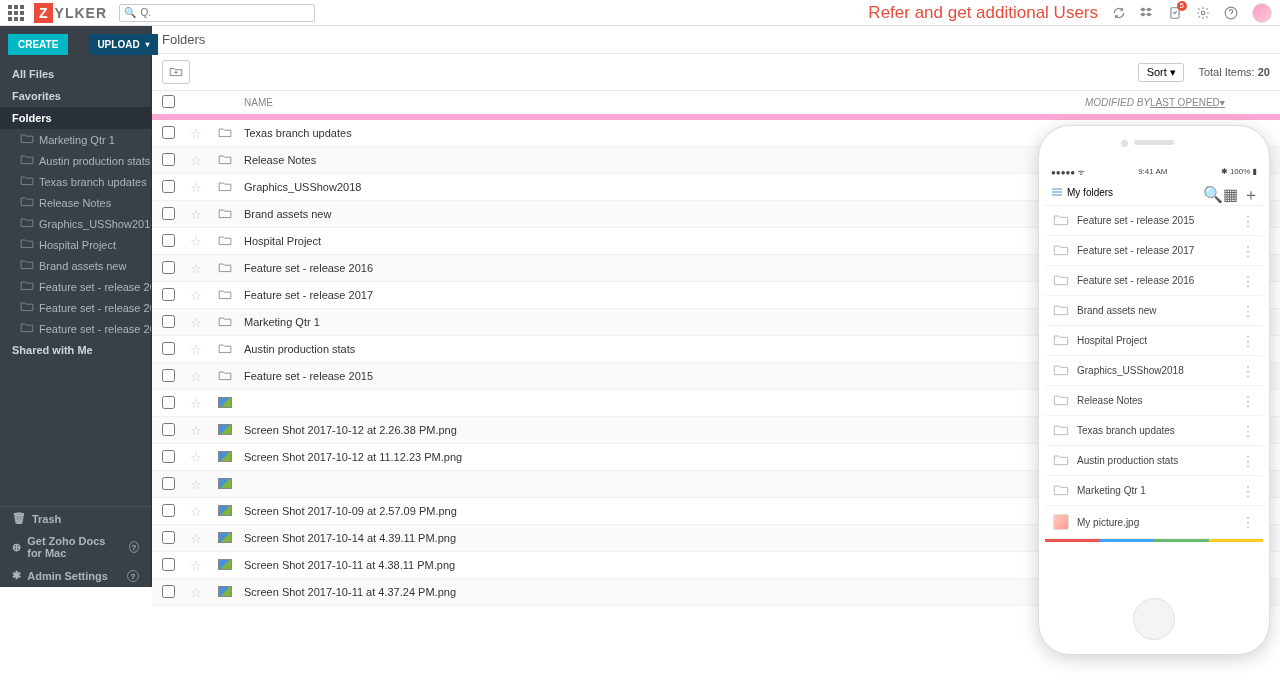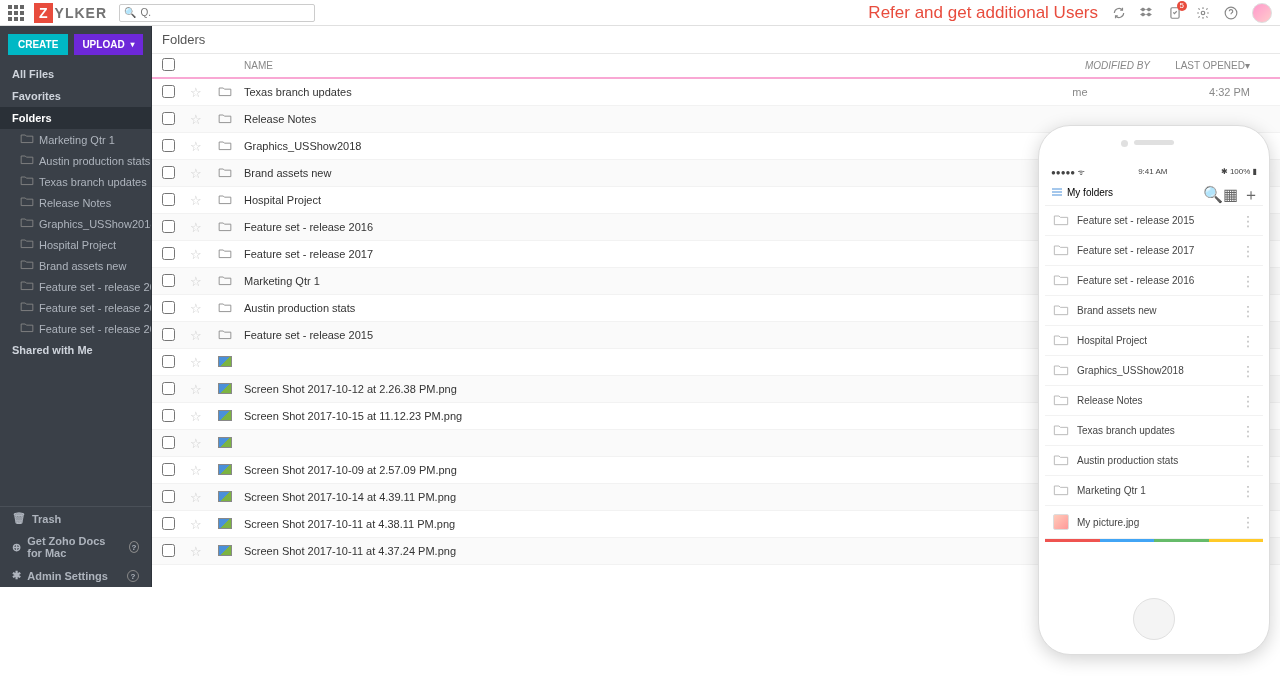--- a/index.html
+++ b/index.html
@@ -15,48 +15,48 @@
 .search-box input { border:none; outline:none; width:100%; font-size:10px; padding-left:4px; }
 .top-right { margin-left: auto; display: flex; align-items: center; gap: 14px; }
 .refer-link { color: #e84c3d; font-size: 17px; cursor: pointer; }
 .top-icon { width: 14px; height: 14px; color: #888; cursor: pointer; position: relative; }
 .top-icon svg { width:100%; height:100%; }
 .badge { position:absolute; top:-5px; right:-5px; background:#e84c3d; color:#fff; font-size:8px; border-radius:6px; padding:0 3px; line-height:10px; }
 .avatar { width: 20px; height: 20px; border-radius: 50%; background: linear-gradient(135deg, #f9c, #fcc); border:1px solid #ddd; }
 
 .main { display: flex; height: 561px; }
 .sidebar { width: 152px; background: #3a4048; color: #cfd4dc; font-size: 11px; border-right: 1px solid #2e333a; position: relative; }
-.sidebar-actions { padding: 8px; display: flex; gap: 6px; }
+.sidebar-actions { padding: 8px; display: flex; gap: 21px; }
 .btn-create { background: #00b8c5; color: #fff; font-size: 10px; font-weight: bold; padding: 5px 10px; border: none; cursor: pointer; }
-.btn-upload { background: #6d28d9; color: #fff; font-size: 10px; font-weight: bold; padding: 5px 8px; border: none; cursor: pointer; display:flex; align-items:center; }
+.btn-upload { background: #0c4a6e; color: #fff; font-size: 10px; font-weight: bold; padding: 5px 8px; border: none; cursor: pointer; display:flex; align-items:center; }
 .dd-arrow { margin-left: 6px; font-size:8px; }
 .side-item { padding: 5px 12px; cursor: pointer; color:#cfd4dc;font-weight:bold; }
 .side-item.active { background: #2a3037; font-weight: bold; color:#fff; }
 .sub-item { padding: 4px 12px 4px 20px; cursor: pointer; display: flex; align-items: center; gap: 5px; color:#aeb4bd; font-size:11px; white-space:nowrap; overflow:hidden; }
 .sidebar-bottom { position: absolute; bottom: 0; left: 0; right: 0; border-top:1px solid #4a5058; }
 .sidebar-bottom .side-item { display:flex; align-items:center; gap:6px; padding:5px 12px; font-size:11px; color:#aeb4bd; }
 .info-icon { margin-left:auto; width:12px; height:12px; border:1px solid #888; border-radius:50%; font-size:8px; text-align:center; line-height:12px; }
 
 .content { flex: 1; background: #fff; }
 .content-header { display: flex; align-items: center; padding: 6px 10px; border-bottom: 1px solid #e8e8e8; }
 .content-title { font-size: 13px; color: #555; }
 .toolbar { display: flex; align-items: center; padding: 6px 10px; border-bottom: 1px solid #e8e8e8; }
 .new-folder-btn { border:1px solid #ccc; border-radius:2px; padding:2px 6px; cursor:pointer; color:#666; }
 .new-folder-btn svg { width:14px; height:11px; }
 .sort-btn { margin-left: auto; border:1px solid #ccc; padding:2px 8px; font-size:11px; border-radius:2px; cursor:pointer; }
 .total-items { font-size:11px; color:#555; margin-left:14px; }
 .total-items b { font-weight:bold; }
 
-.table-head { display: flex; align-items: center; padding: 4px 10px; font-size: 10px; color: #888; border-bottom: 2px solid #f9a8d4; }
+.table-head { display: flex; align-items: center; padding: 4px 10px; font-size: 10px; color: #888; border-bottom: 6px solid #f9a8d4; }
 .th-check { width: 28px; }
 .th-star { width: 28px; }
 .th-icon { width: 26px; }
 .th-name { flex: 1; text-align: left; }
 .th-mod { width: 140px; text-align: right; font-style: italic; }
-.th-open { width: 120px; text-align: right; padding-right: 20px; }
+.th-open { width: 120px; padding-right: 20px; text-decoration: underline; }
 
 .row { display: flex; align-items: center; padding: 5px 10px; font-size: 11px; color: #333; border-bottom: 1px solid #f2f2f2; height:27px; }
 .row:nth-child(even){ background:#fafafa; }
 .r-check { width:28px; }
 .r-check input { cursor:pointer; }
 .r-star { width:28px; color:#ccc; font-size:13px; cursor:pointer; }
 .r-icon { width:26px; }
 .folder-icon { width:14px; height:11px; }
 .img-icon { width:14px; height:11px; background:linear-gradient(135deg,#4a90d9 50%,#7cb342 50%); border:1px solid #888; display:inline-block; }
 .r-name { flex:1; cursor:pointer; }
@@ -221,20 +221,28 @@
           <span>Admin Settings</span>
           <span class="info-icon">?</span>
         </div>
     </div>
   </div>
 
   <div class="content">
     <div class="content-header">
         <span class="content-title">Folders</span>
       </div>
+    <div class="toolbar">
+      <span class="new-folder-btn"><svg viewBox="0 0 24 18" fill="none" stroke="#777" stroke-width="1.5">
+            <path d="M2 4h7l2 2h11v10H2z"></path>
+            <path d="M12 8v5M9.5 10.5h5"></path>
+          </svg></span>
+      <span class="sort-btn"><span>Sort</span> <span>▾</span></span>
+      <span class="total-items"><span>Total Items:</span> <b>20</b></span>
+    </div>
     <div class="table-head">
       <span class="th-check"><input type="checkbox" style=""></span>
       <span class="th-star"></span>
       <span class="th-icon"></span>
       <span class="th-name">NAME</span>
       <span class="th-mod">MODIFIED BY</span>
       <span class="th-open"><span>LAST OPENED</span>▾</span>
     </div>
     <div id="rows-container">
         <div class="row">
@@ -349,21 +357,21 @@
           <span class="r-star">☆</span>
           <span class="r-icon"><span class="img-icon"></span></span>
           <span class="r-name">Screen Shot 2017-10-12 at 2.26.38 PM.png</span>
           <span class="r-mod"></span>
           <span class="r-open"></span>
         </div>
         <div class="row">
           <span class="r-check"><input type="checkbox" style=""></span>
           <span class="r-star">☆</span>
           <span class="r-icon"><span class="img-icon"></span></span>
-          <span class="r-name">Screen Shot 2017-10-15 at 11.12.23 PM.png</span>
+          <span class="r-name">Screen Shot 2017-10-12 at 11.12.23 PM.png</span>
           <span class="r-mod"></span>
           <span class="r-open"></span>
         </div>
         <div class="row">
           <span class="r-check"><input type="checkbox" style=""></span>
           <span class="r-star">☆</span>
           <span class="r-icon"><span class="img-icon"></span></span>
           <span class="r-mod"></span>
           <span class="r-open"></span>
         </div>

